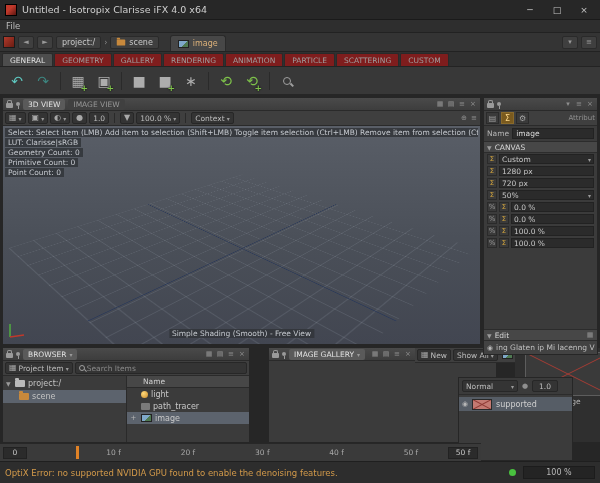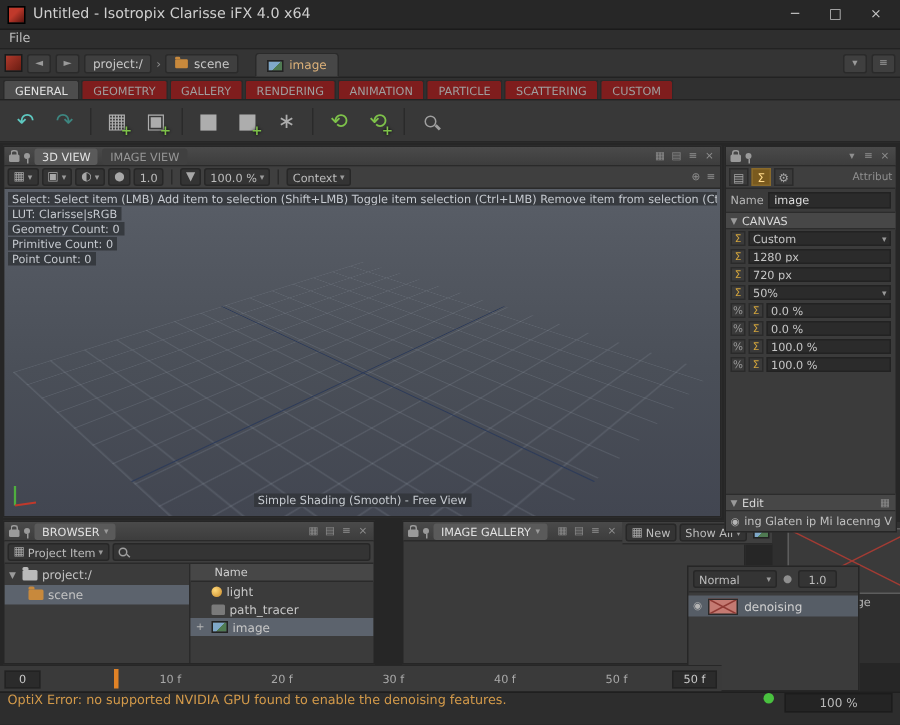--- a/index.html
+++ b/index.html
@@ -120,21 +120,21 @@
   .swatch::before,.swatch::after{content:"";position:absolute;left:-4px;right:-4px;top:50%;height:1px;background:#8f3a34}
   .swatch::before{transform:rotate(28deg)}.swatch::after{transform:rotate(-28deg)}
   
   .timeline{position:absolute;left:0;top:443px;width:481px;height:18px;background:#3a3a3a;border-top:1px solid #272727;display:flex;align-items:center;gap:4px;padding:0 3px}
   .tfield{width:24px;height:12px;background:#2b2b2b;border:1px solid #222;display:flex;align-items:center;justify-content:center;font-size:7.5px;color:#c9c9c9;flex:none}
   .tfield.end{width:30px}
   .ruler{position:relative;flex:1;height:100%}
   .tick{position:absolute;top:4px;font-size:7.5px;color:#a8a8a8;transform:translateX(-50%)}
   .playhead{position:absolute;left:11%;top:2px;width:3px;height:13px;background:#e08226}
   
-  .statusbar{position:absolute;left:0;top:461px;width:600px;height:22px;background:#2d2d2d;border-top:1px solid #1f1f1f;display:flex;gap:7px;padding:0 5px}
+  .statusbar{position:absolute;left:0;top:461px;width:600px;height:22px;background:#2d2d2d;border-top:1px solid #1f1f1f;display:flex;align-items:center;gap:7px;padding:0 5px}
   .statusmsg{color:#d39a4a;font-size:8.5px;flex:1;white-space:nowrap;overflow:hidden}
   .okdot{width:7px;height:7px;border-radius:50%;background:#49c13f;flex:none}
   .progress{width:72px;height:13px;background:#242424;border:1px solid #1c1c1c;display:flex;align-items:center;justify-content:center;font-size:8px;color:#b8b8b8;flex:none}
 </style>
 </head>
 <body>
 
 <div class="titlebar">
   <div class="appicon"></div>
   <div class="wtitle">Untitled - Isotropix Clarisse iFX 4.0 x64</div>
@@ -304,20 +304,21 @@
     <span class="hico">×</span>
   </div>
   <div class="btoolbar">
     <div class="vwidget">
         <span class="wi">▦</span>
         <span>Project Item</span>
         <span class="dd">▾</span>
       </div>
     <div class="vwidget" style="flex:1">
         <span class="magico small"></span>
+        <input class="sinput" placeholder="Search Items" style="">
       </div>
   </div>
   <div class="bcontent">
     <div class="btree">
       <div class="trow">
           <span class="tw">▼</span>
           <span class="folder light"></span>
           <span>project:/</span>
         </div>
       <div class="trow child sel">
@@ -483,21 +484,21 @@
         <span class="dd">▾</span>
       </div>
     <span class="hico">●</span>
     <div class="vwidget opac">
         <span>1.0</span>
       </div>
   </div>
   <div class="lyrrow sel">
     <span class="eye">◉</span>
     <div class="swatch"></div>
-    <span>denoising</span>
+    <span>supported</span>
   </div>
 </div>
 
 <div class="timeline">
   <div class="tfield">0</div>
   <div class="ruler">
     <div class="playhead"></div>
     <span class="tick" style="left:20%">10 f</span>
     <span class="tick" style="left:38%">20 f</span>
     <span class="tick" style="left:56%">30 f</span>

